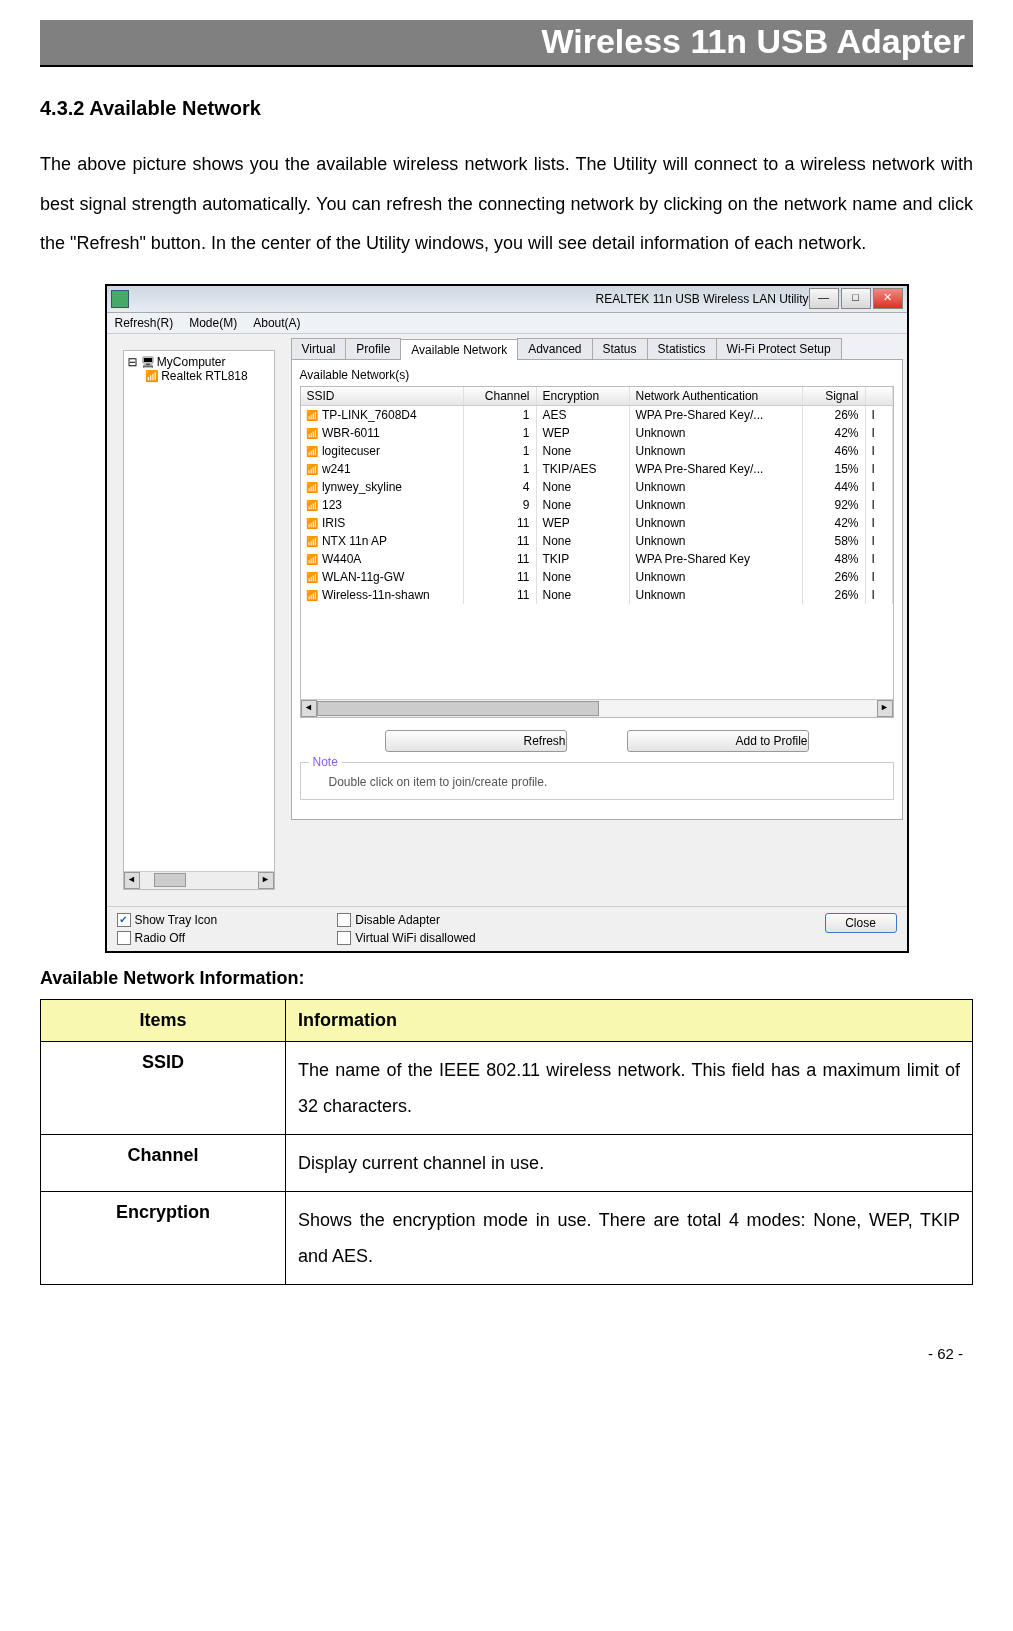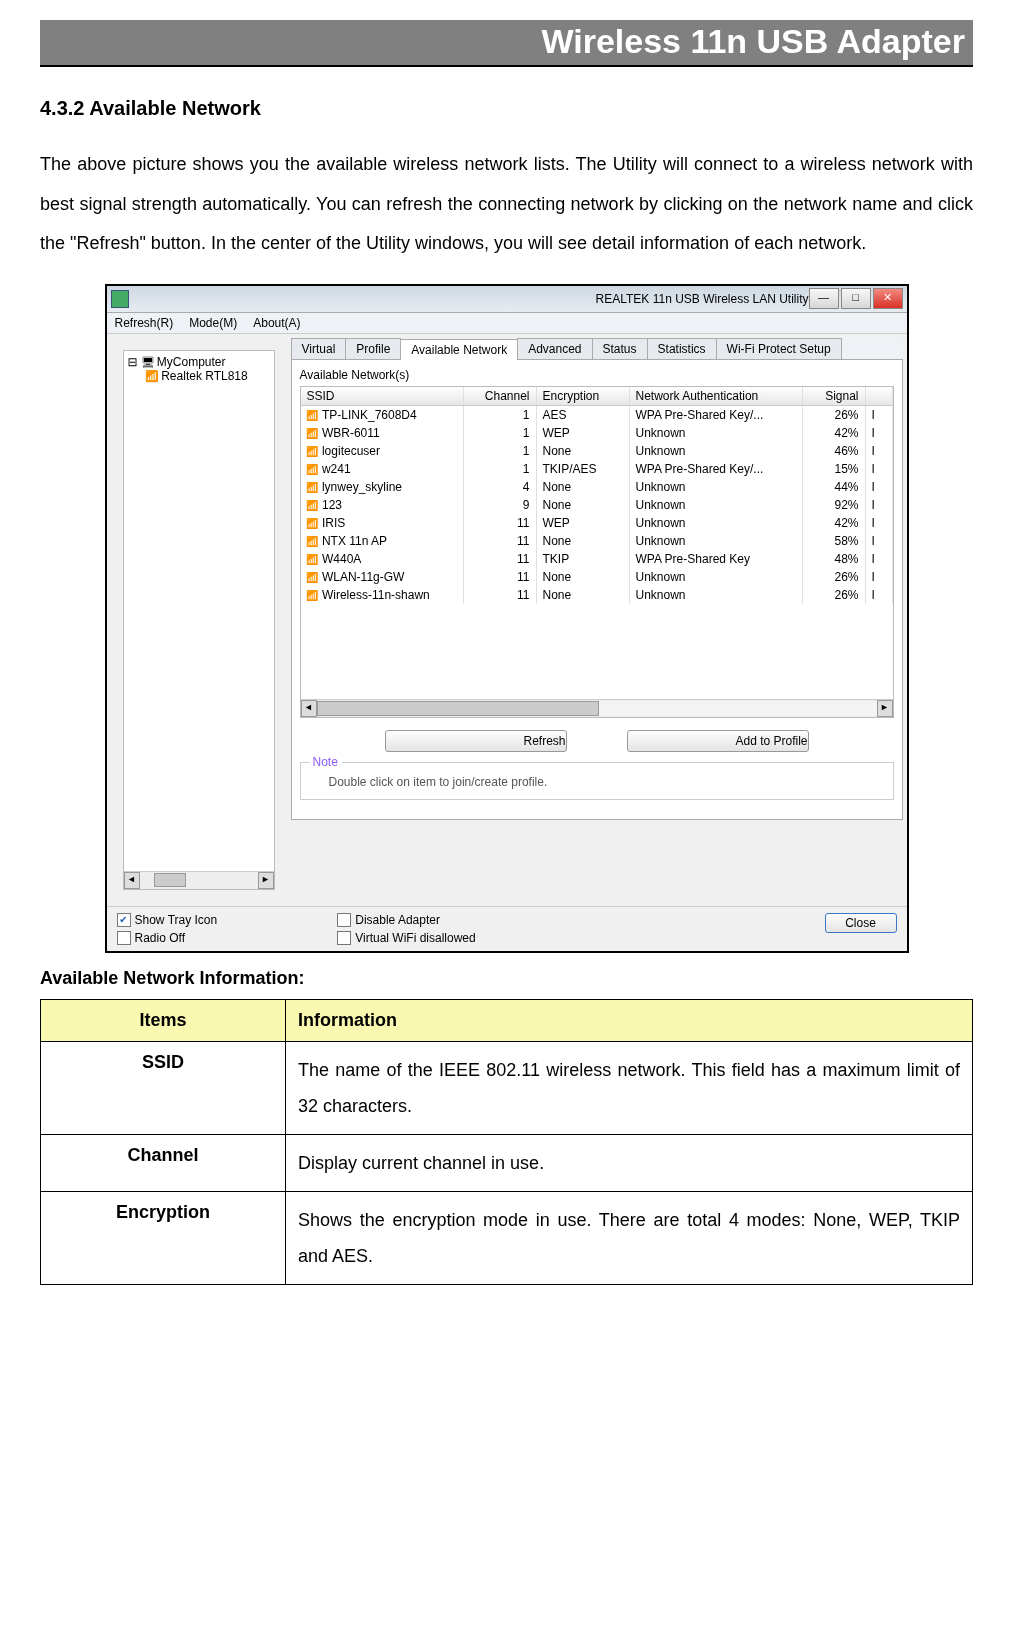--- a/index.html
+++ b/index.html
@@ -428,13 +428,14 @@
           <td class="item-name">Channel</td>
           <td class="desc">Display current channel in use.</td>
         </tr>
         <tr>
           <td class="item-name">Encryption</td>
           <td class="desc">Shows the encryption mode in use. There are total 4 modes: None, WEP, TKIP and AES.</td>
         </tr>
       </tbody>
   </table>
 
+  <div class="page-num">- 62 -</div>
 </div>
 
 </body></html>

